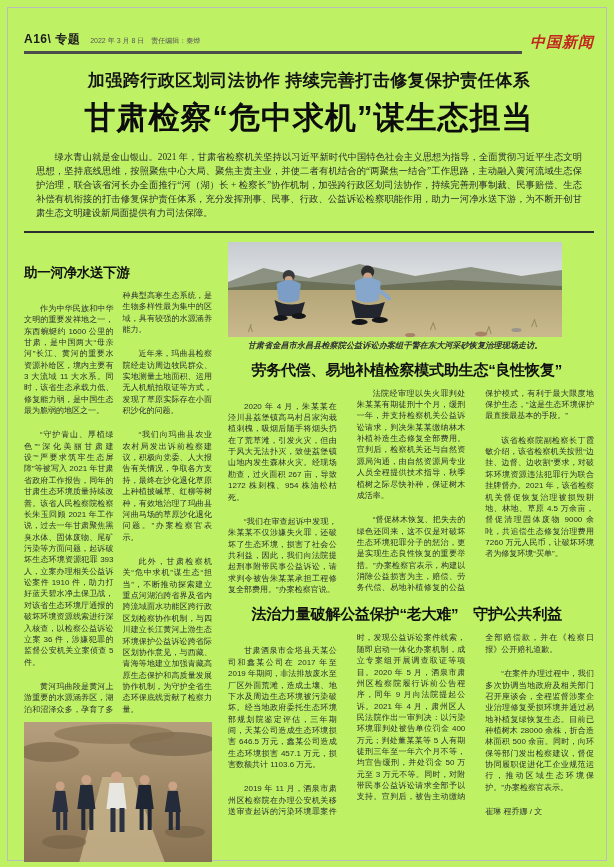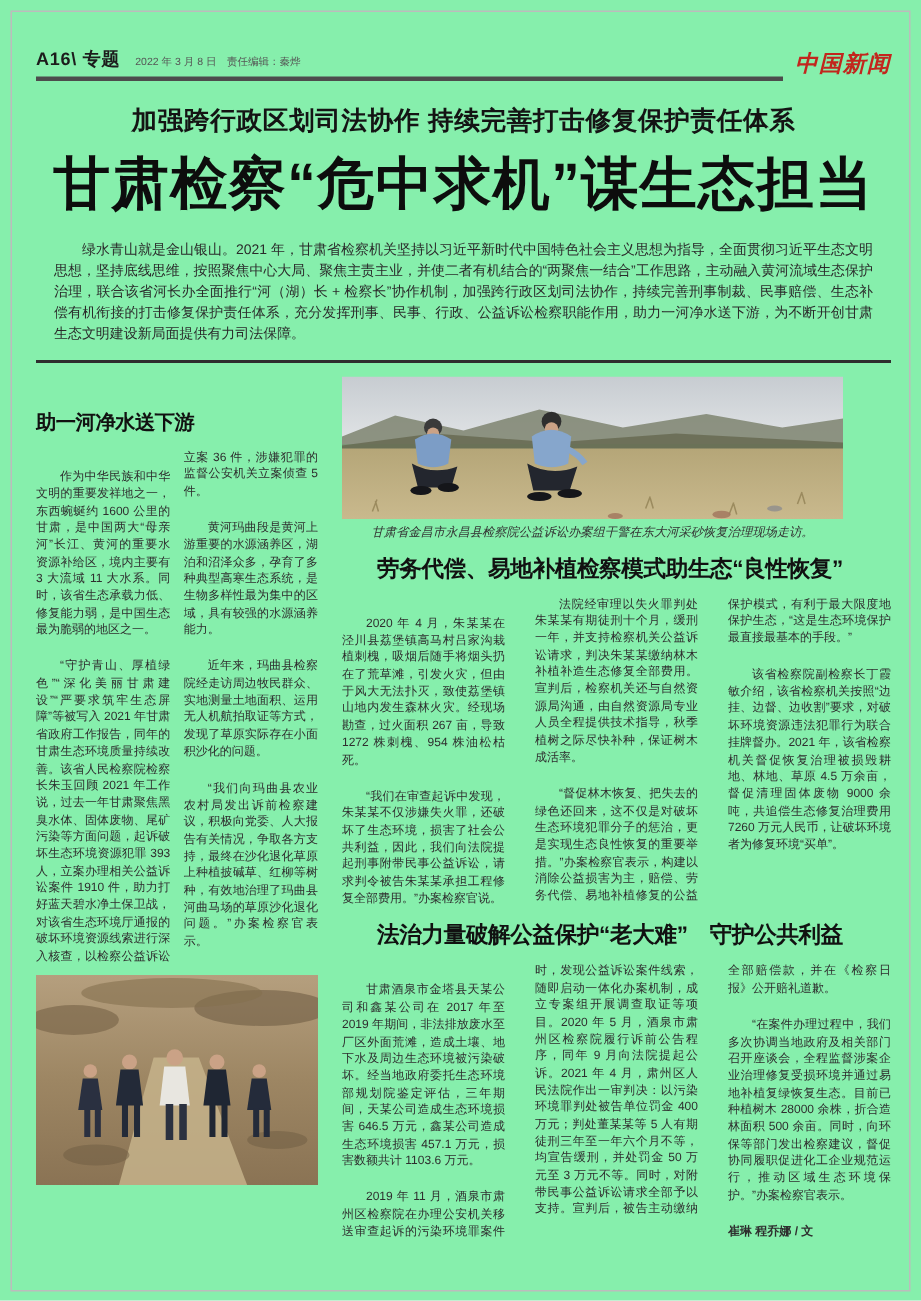--- a/index.html
+++ b/index.html
@@ -1,54 +1,54 @@
 <!DOCTYPE html>
 <html><head>
 <meta charset="utf-8">
 <style>
   * { margin:0; padding:0; box-sizing:border-box; }
   html,body { background:#f2f2f2; }
   body { width:614px; height:867px; position:relative; font-family:"Liberation Sans", sans-serif; }
-  .page { position:absolute; inset:0; background:#86efac; overflow:hidden; }
+  .page { position:absolute; inset:0; background:#bef264; overflow:hidden; }
   .frame { position:absolute; top:7px; left:7px; right:7px; bottom:6px; border:1px solid #bcbcbc; pointer-events:none; }
   .content { position:relative; padding:0 20px 0 24px; }
 
   
   .masthead { display:flex; align-items:flex-end; margin-top:31px; }
   .mast-left { flex:1; display:flex; align-items:baseline; gap:10px; border-bottom:3px solid #4c4c4c; padding-bottom:3px; }
   .edition { font-size:12px; font-weight:bold; color:#1c1c1c; letter-spacing:.5px; }
   .date-editor { font-size:7px; color:#555; }
   .mast-logo { width:72px; text-align:left; font-family:"Liberation Serif", serif; font-style:italic; font-weight:bold; font-size:15px; color:#c2261d; letter-spacing:1px; padding:0 0 2px 8px; white-space:nowrap; }
 
   
   .kicker { text-align:center; font-size:17px; font-weight:bold; color:#141414; margin-top:15px; letter-spacing:.5px; }
-  .main-headline { text-align:center; font-size:38px; font-weight:900; color:#0d0d0d; margin-top:5px; letter-spacing:1px; }
-
-  .lead { margin:12px 12px 0 12px; font-size:9.3px; line-height:1.5; color:#2a2a2a; text-align:justify; text-indent:2em; }
+  .main-headline { text-align:center; font-size:31px; font-weight:900; color:#0d0d0d; margin-top:5px; letter-spacing:1px; }
+
+  .lead { margin:12px 12px 0 12px; font-size:9.3px; line-height:1.5; color:#2a2a2a; text-align:justify; text-indent:2em;font-family:Liberation Serif, serif; }
   .big-rule { height:2px; background:#2e2e2e; margin-top:10px; }
 
   
   .main { display:flex; gap:16px; margin-top:9px; }
   .col-left { width:188px; flex:none; }
   .col-right { flex:1; min-width:0; }
 
   h2.a1-title { font-size:13.5px; line-height:1.45; color:#111; font-weight:bold; letter-spacing:-.3px; margin:2px 0 7px 0; }
   .body-cols p { font-size:8px; line-height:1.42; color:#2e2e2e; text-align:justify; text-indent:2em;margin-top:13px; }
   .cols2 { column-count:2; column-gap:9px; }
   .cols3 { column-count:3; column-gap:20px; }
 
   .photo { width:100%; display:block; }
   .photo svg { display:block; width:100%; }
   .photo-left { margin-top:7px; }
   .caption { font-family:"Liberation Serif", serif; font-style:italic; font-size:8.2px; color:#333; margin-top:3px; }
 
-  .photo-top-wrap { width:calc(100% - 32px); }
+  .photo-top-wrap { width:calc(100% - 32px);font-weight:bold; }
   .caption-center { text-align:center; }
   h2.sec-title { font-size:15px; font-weight:bold; color:#111; text-align:right; letter-spacing:-.2px; margin:10px 0 8px 0; width:calc(100% - 32px); }
-  .byline { font-size:8.2px; font-weight:bold; color:#111; text-align:right; text-indent:0 !important; margin-top:1px; }
+  .byline { font-size:8.2px; font-weight:normal; color:#111; text-align:right; text-indent:0 !important; margin-top:1px; }
   .sec-gap { margin-top:9px; }
 </style>
 </head>
 <body>
 
 <div class="page">
   <div class="frame"></div>
 
   <div class="content">
 
@@ -71,20 +71,21 @@
         <h2 class="a1-title">
           <br>
           <span>助一河净水送下游</span>
         </h2>
         <div class="body-cols cols2">
           <p>作为中华民族和中华文明的重要发祥地之一，东西蜿蜒约 1600 公里的甘肃，是中国两大“母亲河”长江、黄河的重要水资源补给区，境内主要有 3 大流域 11 大水系。同时，该省生态承载力低、修复能力弱，是中国生态最为脆弱的地区之一。</p>
           <p>“守护青山、厚植绿色”“深化美丽甘肃建设”“严要求筑牢生态屏障”等被写入 2021 年甘肃省政府工作报告，同年的甘肃生态环境质量持续改善。该省人民检察院检察长朱玉回顾 2021 年工作说，过去一年甘肃聚焦黑臭水体、固体废物、尾矿污染等方面问题，起诉破坏生态环境资源犯罪 393 人，立案办理相关公益诉讼案件 1910 件，助力打好蓝天碧水净土保卫战，对该省生态环境厅通报的破坏环境资源线索进行深入核查，以检察公益诉讼立案 36 件，涉嫌犯罪的监督公安机关立案侦查 5 件。</p>
           <p>黄河玛曲段是黄河上游重要的水源涵养区，湖泊和沼泽众多，孕育了多种典型高寒生态系统，是生物多样性最为集中的区域，具有较强的水源涵养能力。</p>
           <p>近年来，玛曲县检察院经走访周边牧民群众、实地测量土地面积、运用无人机航拍取证等方式，发现了草原实际存在小面积沙化的问题。</p>
           <p>“我们向玛曲县农业农村局发出诉前检察建议，积极向党委、人大报告有关情况，争取各方支持，最终在沙化退化草原上种植披碱草、红柳等树种，有效地治理了玛曲县河曲马场的草原沙化退化问题。”办案检察官表示。</p>
+          <p>此外，甘肃检察机关“危中求机”谋生态“担当”，不断推动探索建立重点河湖泊跨省界及省内跨流域面水功能区跨行政区划检察协作机制，与四川建立长江黄河上游生态环境保护公益诉讼跨省际区划协作意见，与西藏、青海等地建立加强青藏高原生态保护和高质量发展协作机制，为守护全省生态环保底线贡献了检察力量。</p>
         </div>
 
         <div class="photo photo-left">
           <svg viewBox="0 0 187 140" height="140" preserveAspectRatio="none">
             <defs>
               <linearGradient id="g1" x1="0" y1="0" x2="0" y2="1">
                 <stop offset="0" stop-color="#b59f7e"></stop>
                   <stop offset=".5" stop-color="#9d8663"></stop>
                   <stop offset="1" stop-color="#8a7354"></stop>
               </linearGradient>

